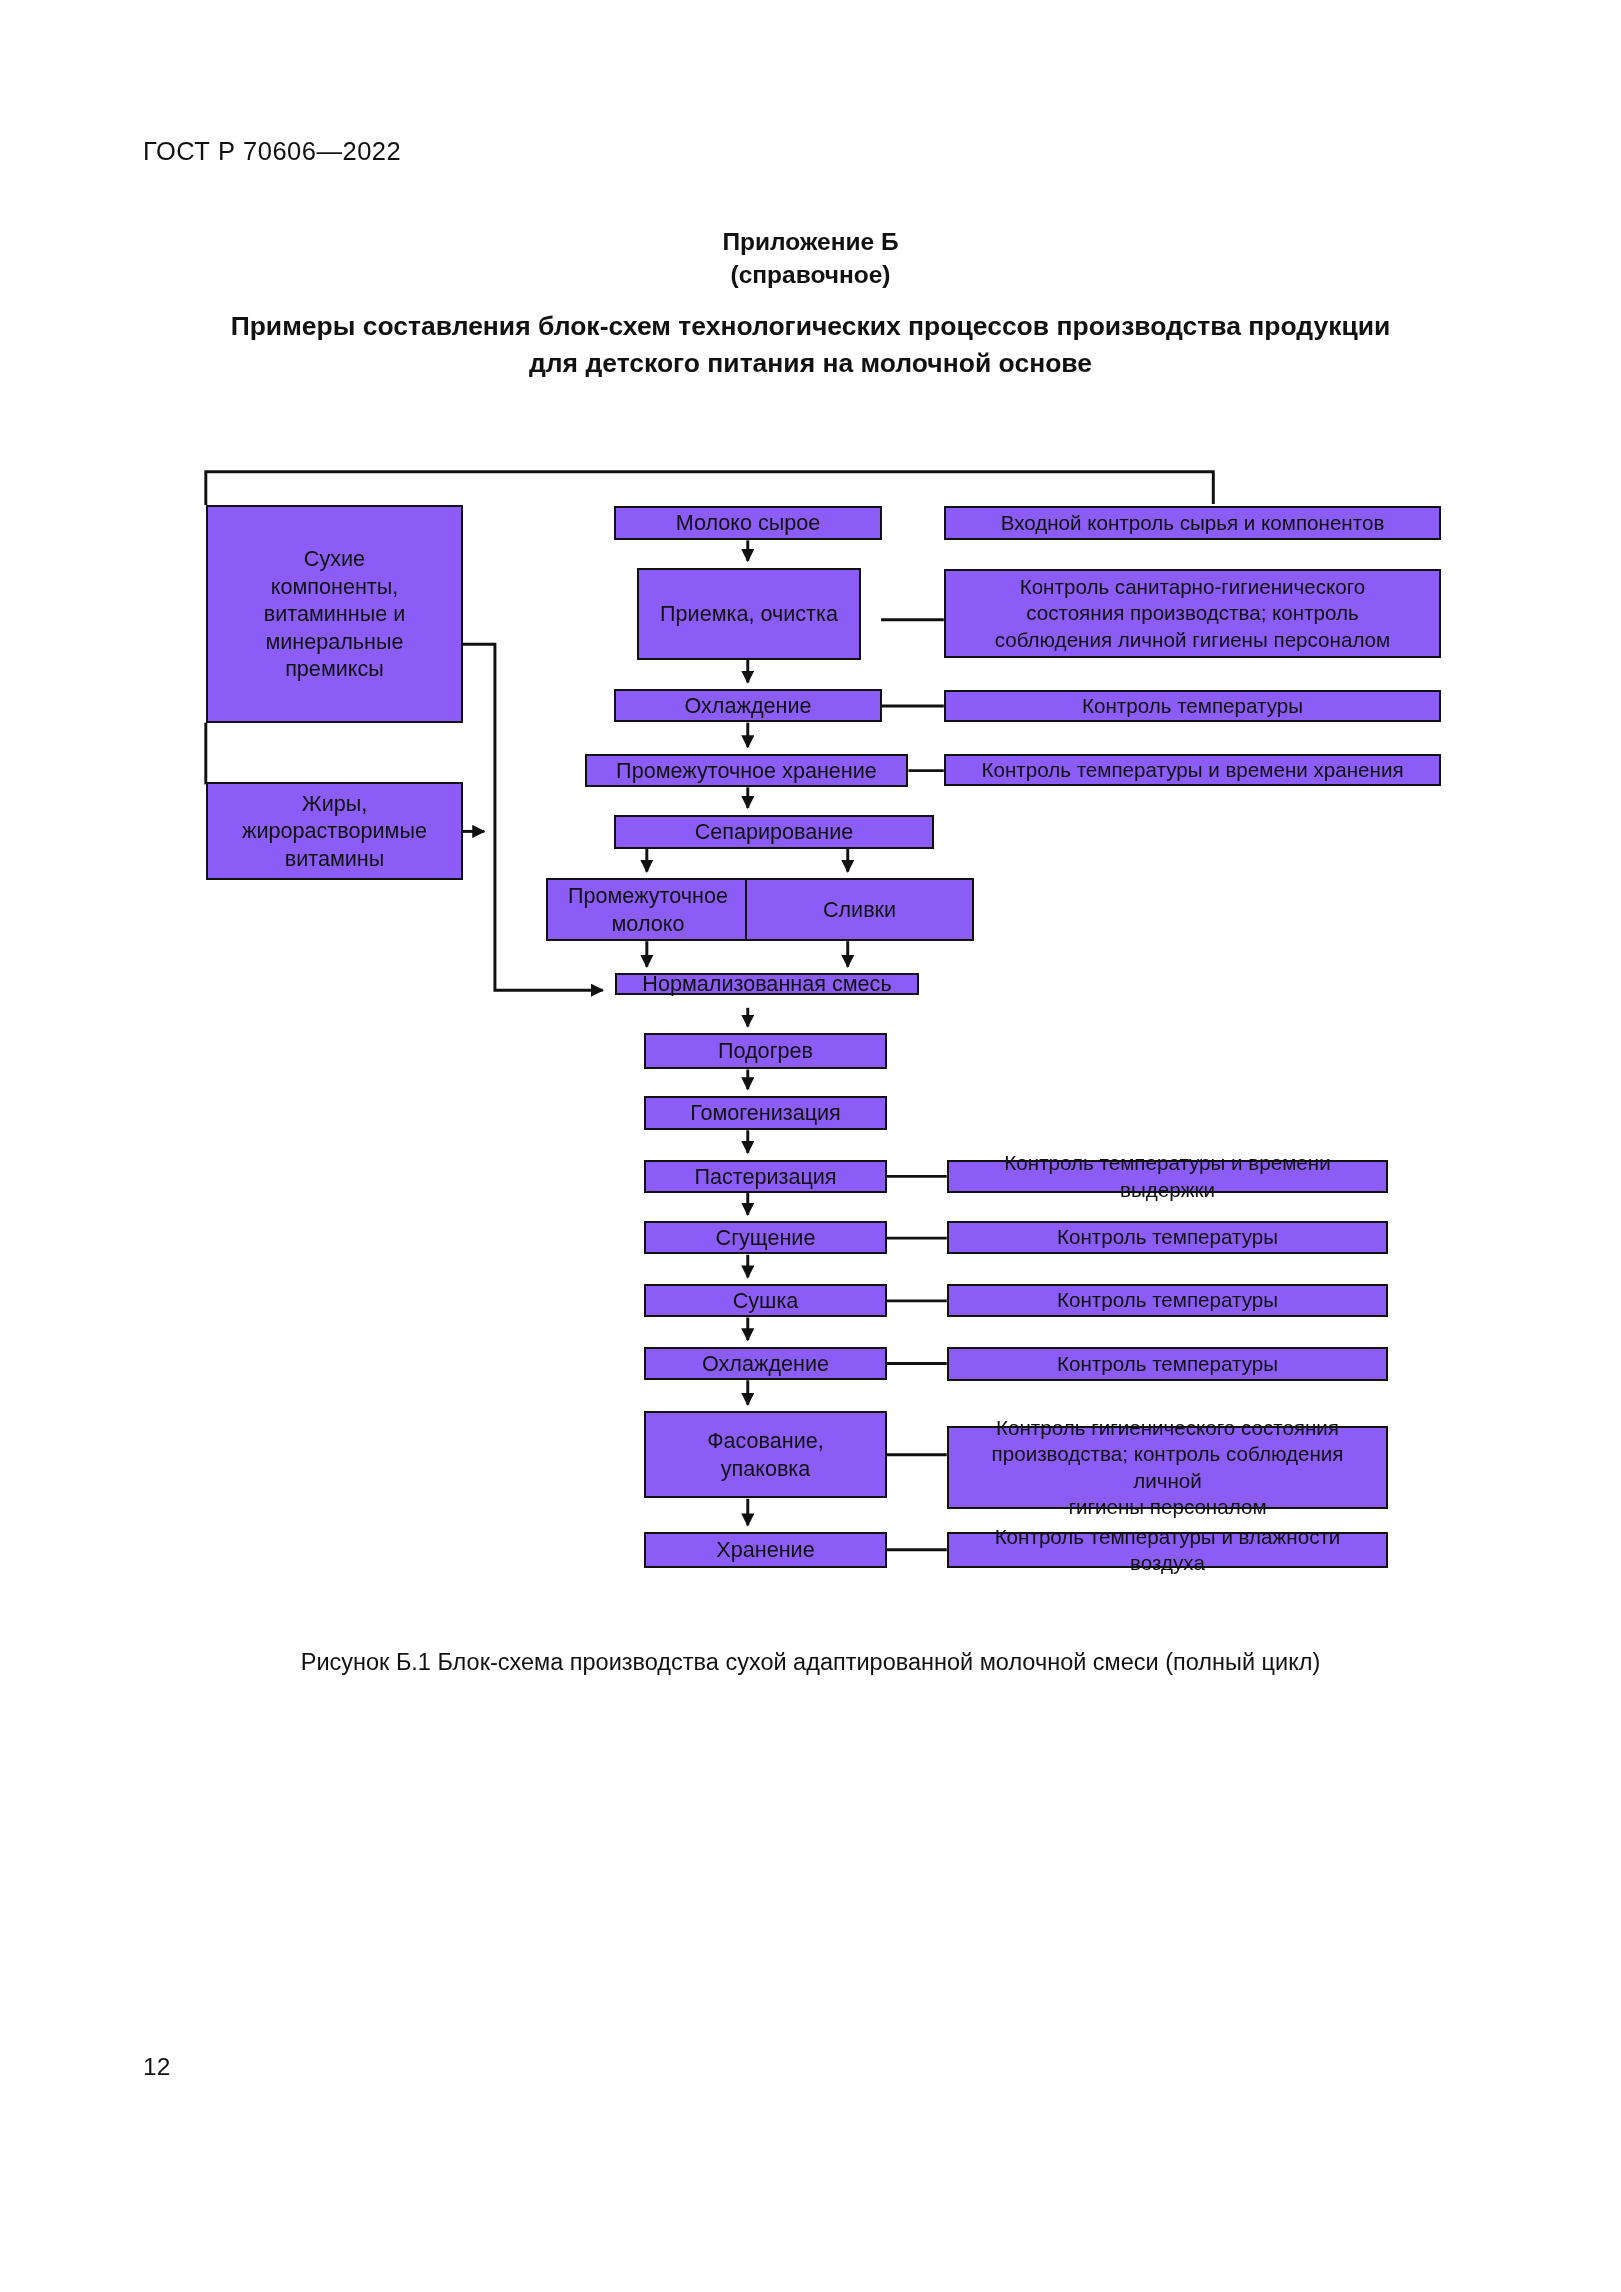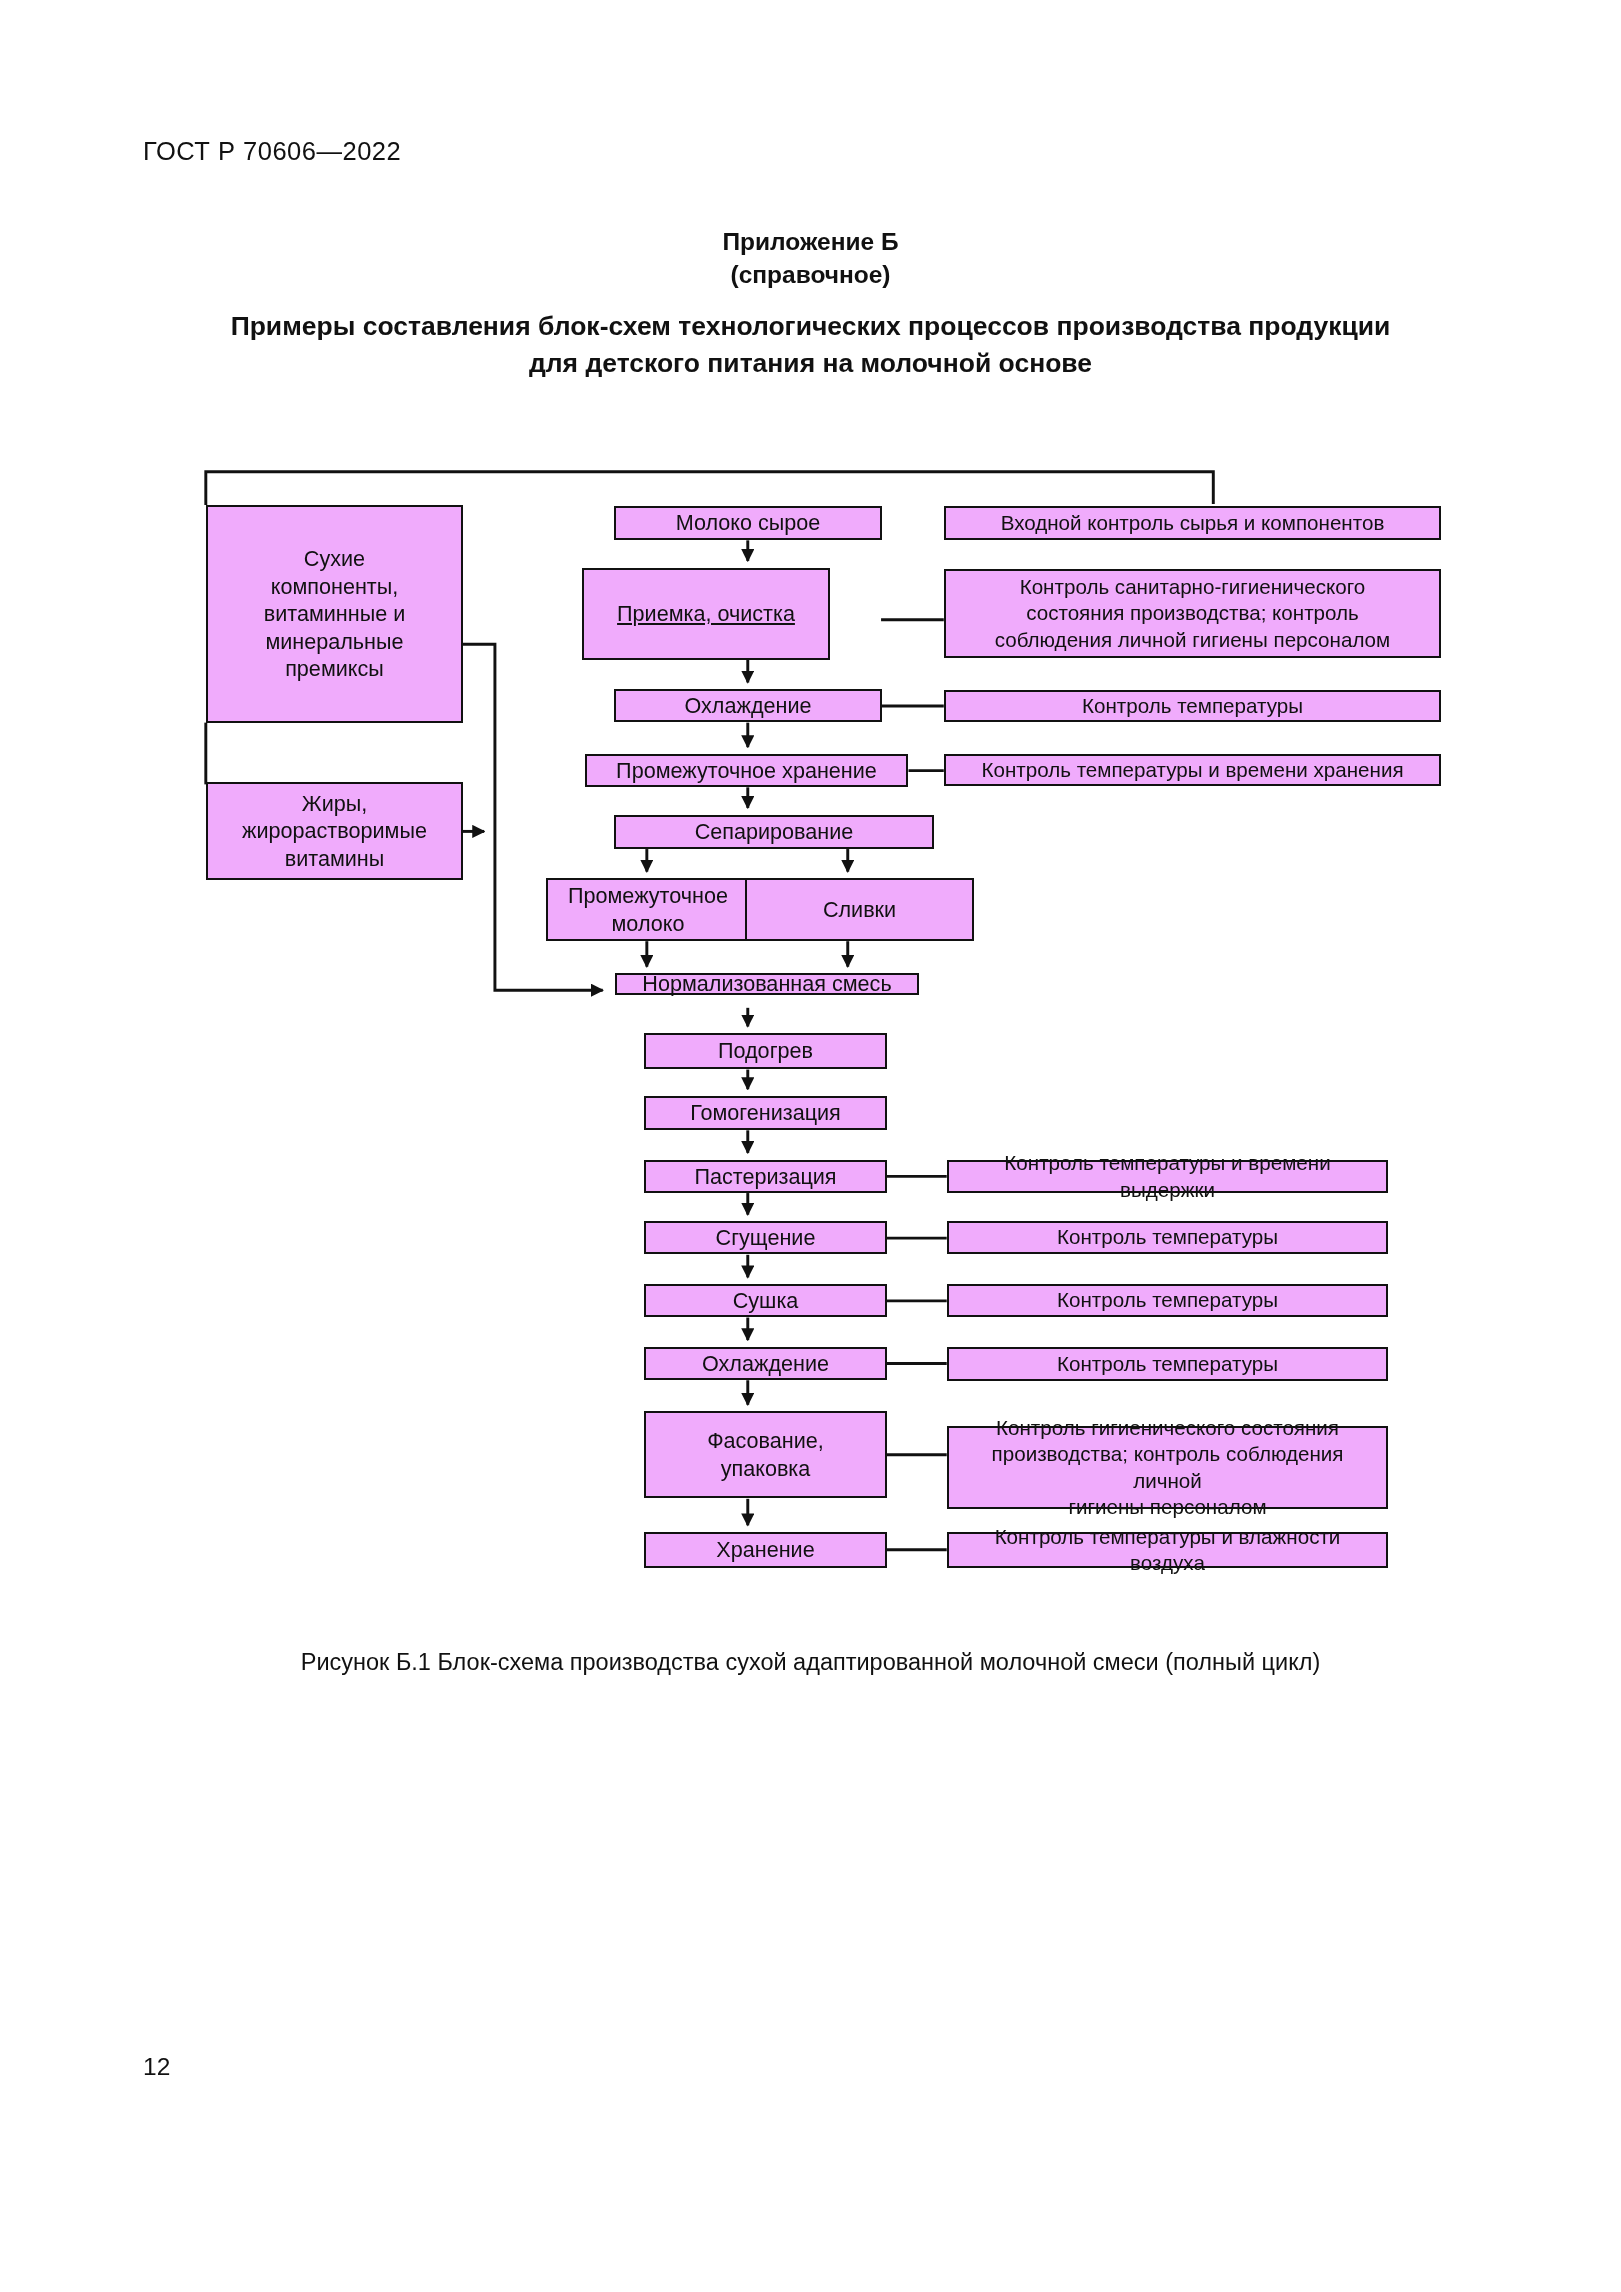--- a/index.html
+++ b/index.html
@@ -7,21 +7,21 @@
     position:relative;width:1621px;height:2293px;background:#ffffff;
     font-family:"Liberation Sans","DejaVu Sans",sans-serif;color:#111;
     margin:0 auto;overflow:hidden;
   }
   .doc-header{position:absolute;left:143px;top:137px;font-size:25.5px;font-weight:normal;letter-spacing:0.5px;}
   .appendix{position:absolute;left:0;top:225px;width:100%;text-align:center;font-size:24.5px;font-weight:bold;white-space:pre-line;line-height:33px;}
   .doc-title{position:absolute;left:0;top:308px;width:100%;text-align:center;font-size:26.5px;font-weight:bold;white-space:pre-line;line-height:37px;}
   .caption{position:absolute;left:0;top:1649px;width:100%;text-align:center;font-size:23.5px;}
   .page-num{position:absolute;left:143px;top:2053px;font-size:24.5px;}
   .box{
-    position:absolute;box-sizing:border-box;border:2.9px solid #111;background:#f0abfc;
+    position:absolute;box-sizing:border-box;border:2.9px solid #111;background:#8b5cf6;
     display:flex;align-items:center;justify-content:center;text-align:center;
     font-size:21.6px;line-height:1.28;white-space:pre-line;padding:0 5.9px;
   }
   .ctrl{font-size:20.6px;}
   svg.wires{position:absolute;left:0;top:0;pointer-events:none;}
   .wire{stroke:#111;stroke-width:3;fill:none;}
 </style>
 </head>
 <body>
 
@@ -77,21 +77,21 @@
   <div class="box" style="left:206px;top:505px;width:257px;height:218px;">Сухие
 компоненты,
 витаминные и
 минеральные
 премиксы</div>
   <div class="box" style="left:206px;top:782px;width:257px;height:98px;">Жиры,
 жирорастворимые
 витамины</div>
 
   <div class="box" style="left:614px;top:506px;width:268px;height:34px;">Молоко сырое</div>
-  <div class="box" style="left:582px;top:568px;width:248px;height:92px;text-decoration:underline;">Приемка, очистка</div>
+  <div class="box" style="left:637px;top:568px;width:224px;height:92px;">Приемка, очистка</div>
   <div class="box" style="left:614px;top:689px;width:268px;height:33px;">Охлаждение</div>
   <div class="box" style="left:585px;top:754px;width:323px;height:33px;">Промежуточное хранение</div>
   <div class="box" style="left:614px;top:815px;width:320px;height:34px;">Сепарирование</div>
   <div class="box" style="left:546px;top:878px;width:204px;height:63px;">Промежуточное
 молоко</div>
   <div class="box" style="left:745px;top:878px;width:229px;height:63px;">Сливки</div>
   <div class="box" style="left:615px;top:973px;width:304px;height:22px;">Нормализованная смесь</div>
   <div class="box" style="left:644px;top:1033px;width:243px;height:36px;">Подогрев</div>
   <div class="box" style="left:644px;top:1096px;width:243px;height:34px;">Гомогенизация</div>
   <div class="box" style="left:644px;top:1160px;width:243px;height:33px;">Пастеризация</div>

